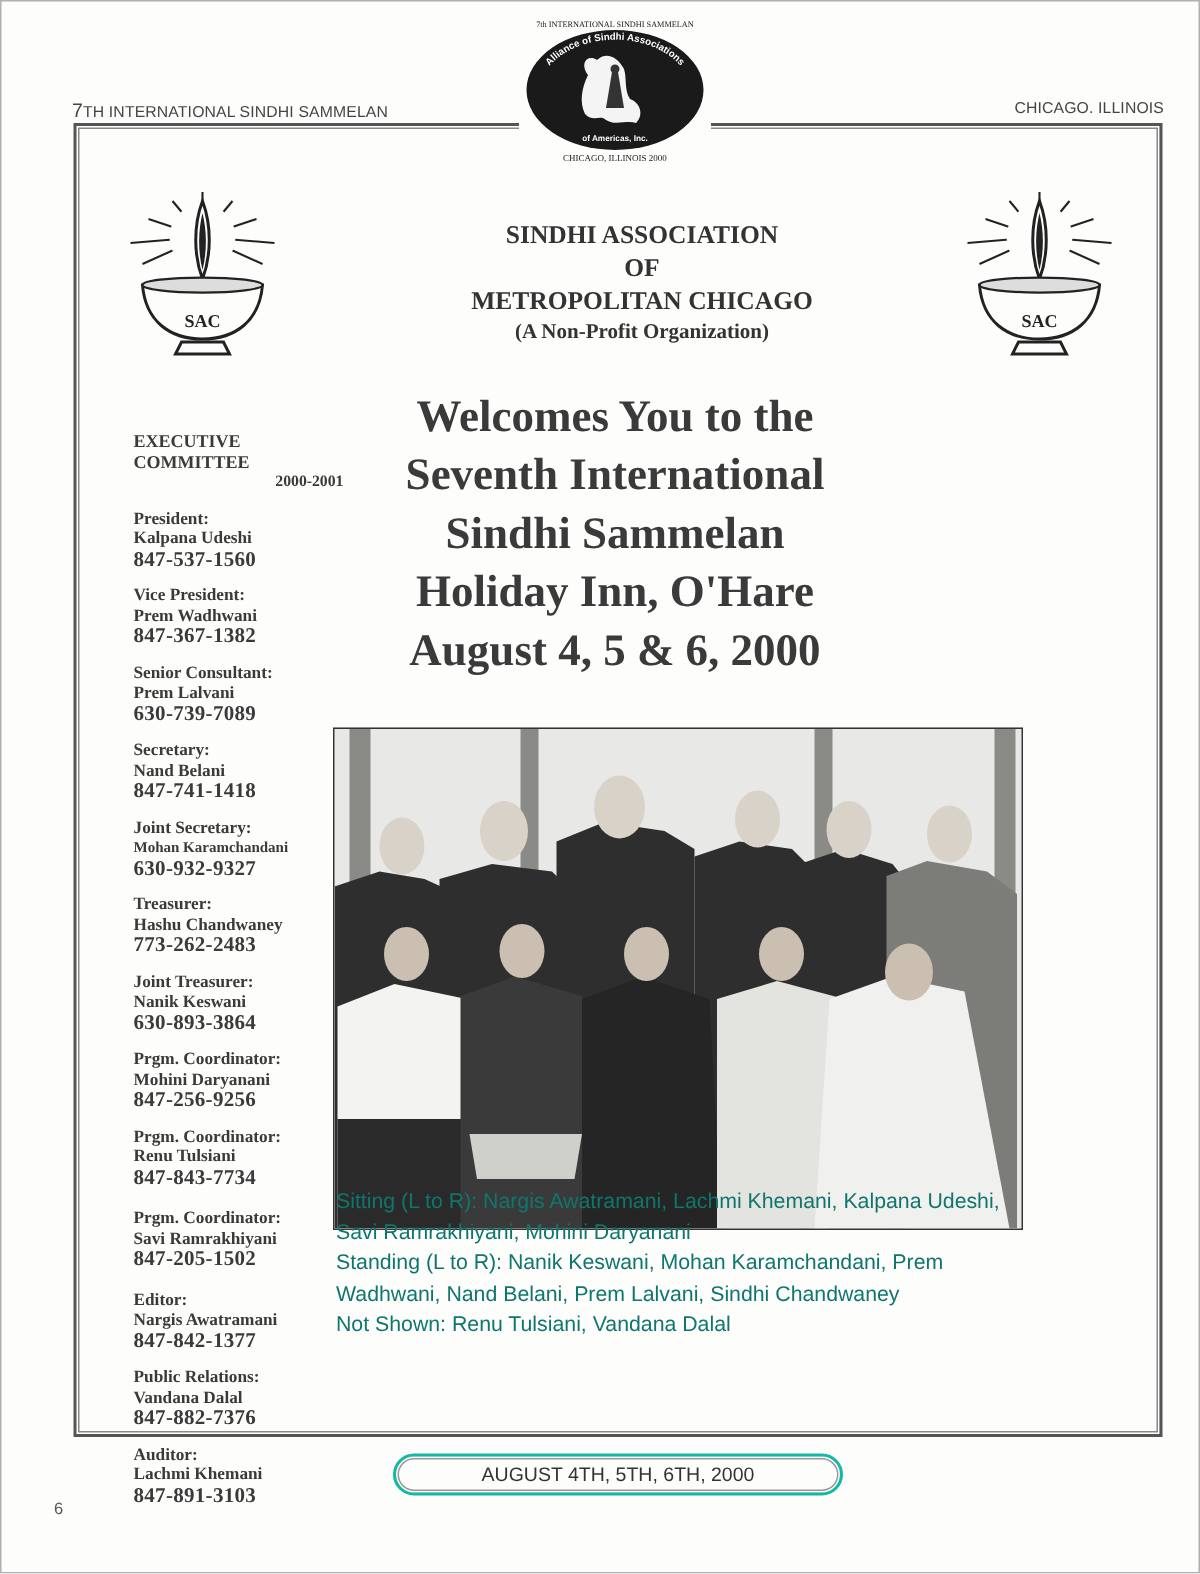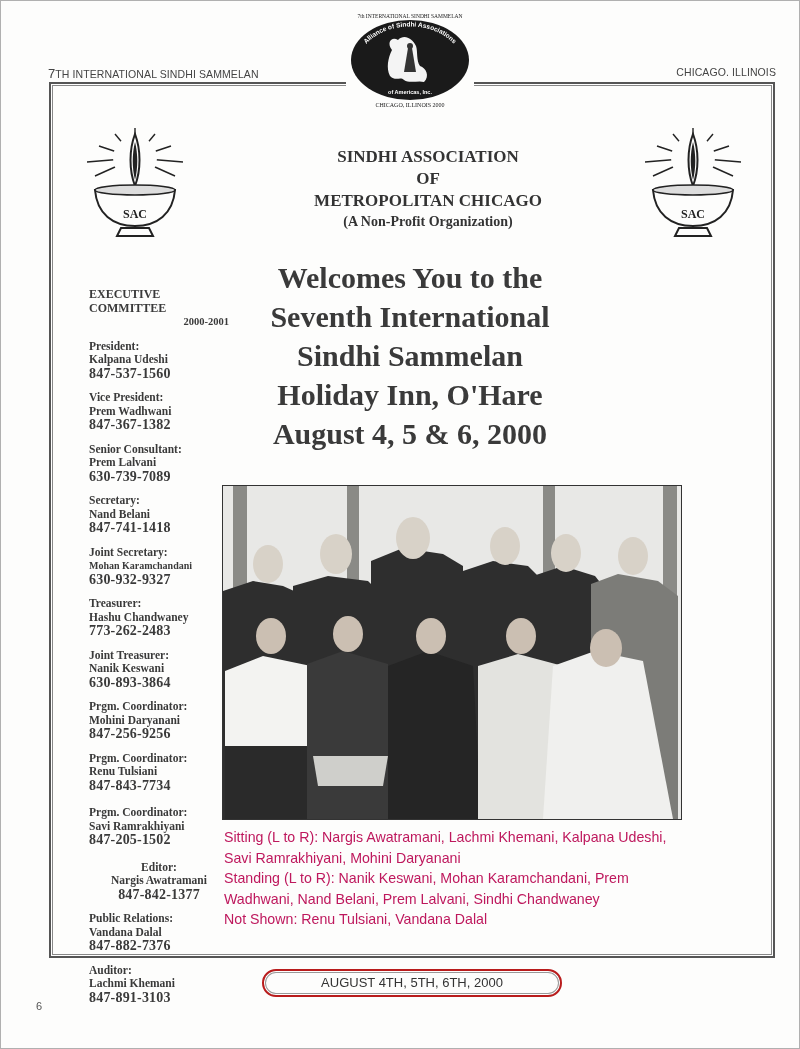--- a/index.html
+++ b/index.html
@@ -54,27 +54,27 @@
   .member .role, .member .name { font-size: 11.5px; }
   .member .name.small { font-size: 10px; }
   .member .phone { font-size: 14px; letter-spacing: 0.2px; }
 
   .photo {
     position: absolute; left: 222px; top: 485px; width: 458px; height: 333px;
     border: 1px solid #333; background: #ddd; overflow: hidden;
   }
 
   .caption {
-    position: absolute; left: 224px; top: 827px; width: 470px;
-    font-family: "Liberation Sans", sans-serif; font-size: 14.2px; line-height: 20.5px; color: #be185d;
+    position: absolute; left: 224px; top: 791px; width: 470px;
+    font-family: "Liberation Sans", sans-serif; font-size: 14.2px; line-height: 20.5px; color: #0f766e;
   }
 
   .footer-pill {
     position: absolute; left: 262px; top: 969px; width: 296px; height: 24px;
-    border: 2px solid #b91c1c; border-radius: 14px; background: #fdfdfc;
+    border: 2px solid #14b8a6; border-radius: 14px; background: #fdfdfc;
     box-shadow: inset 0 0 0 1px #fff, inset 0 0 0 2px #999;
     text-align: center; font-family: "Liberation Sans", sans-serif; font-size: 13px;
     line-height: 24px; color: #333;
   }
   .page-number {
     position: absolute; left: 36px; top: 1000px;
     font-family: "Liberation Sans", sans-serif; font-size: 11px; color: #555;
   }
 </style>
 </head>
@@ -212,21 +212,21 @@
   <div class="member">
     <div class="role">Prgm. Coordinator:</div>
     <div class="name">Renu Tulsiani</div>
     <div class="phone">847-843-7734</div>
   </div>
   <div class="member" style="margin-top:14px;">
     <div class="role">Prgm. Coordinator:</div>
     <div class="name">Savi Ramrakhiyani</div>
     <div class="phone">847-205-1502</div>
   </div>
-  <div class="member" style="margin-top:14px;text-align:center;">
+  <div class="member" style="margin-top:14px;">
     <div class="role">Editor:</div>
     <div class="name">Nargis Awatramani</div>
     <div class="phone">847-842-1377</div>
   </div>
   <div class="member">
     <div class="role">Public Relations:</div>
     <div class="name">Vandana Dalal</div>
     <div class="phone">847-882-7376</div>
   </div>
   <div class="member">

